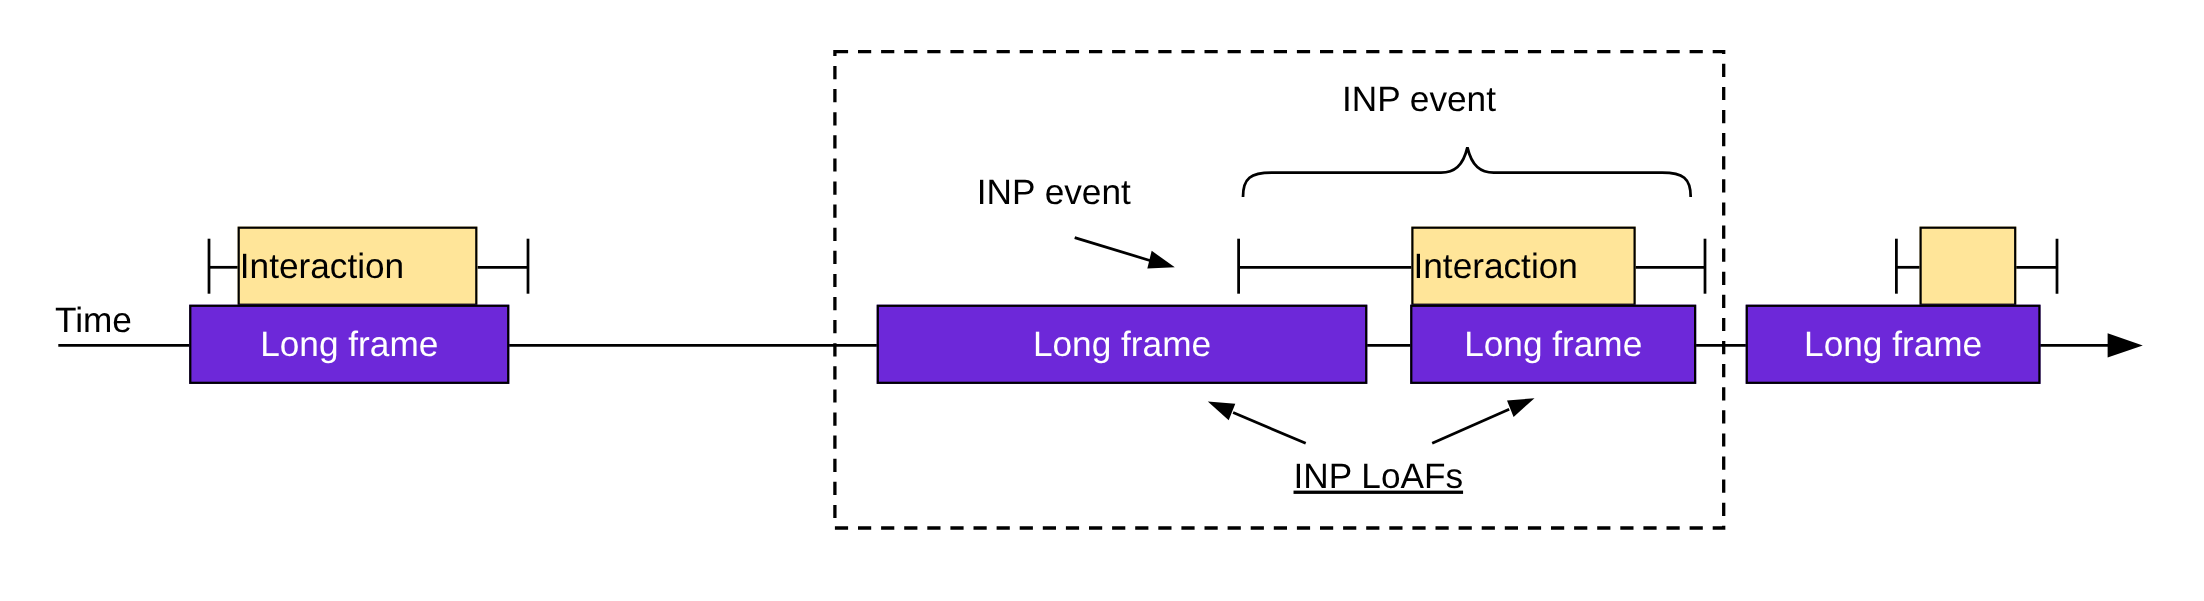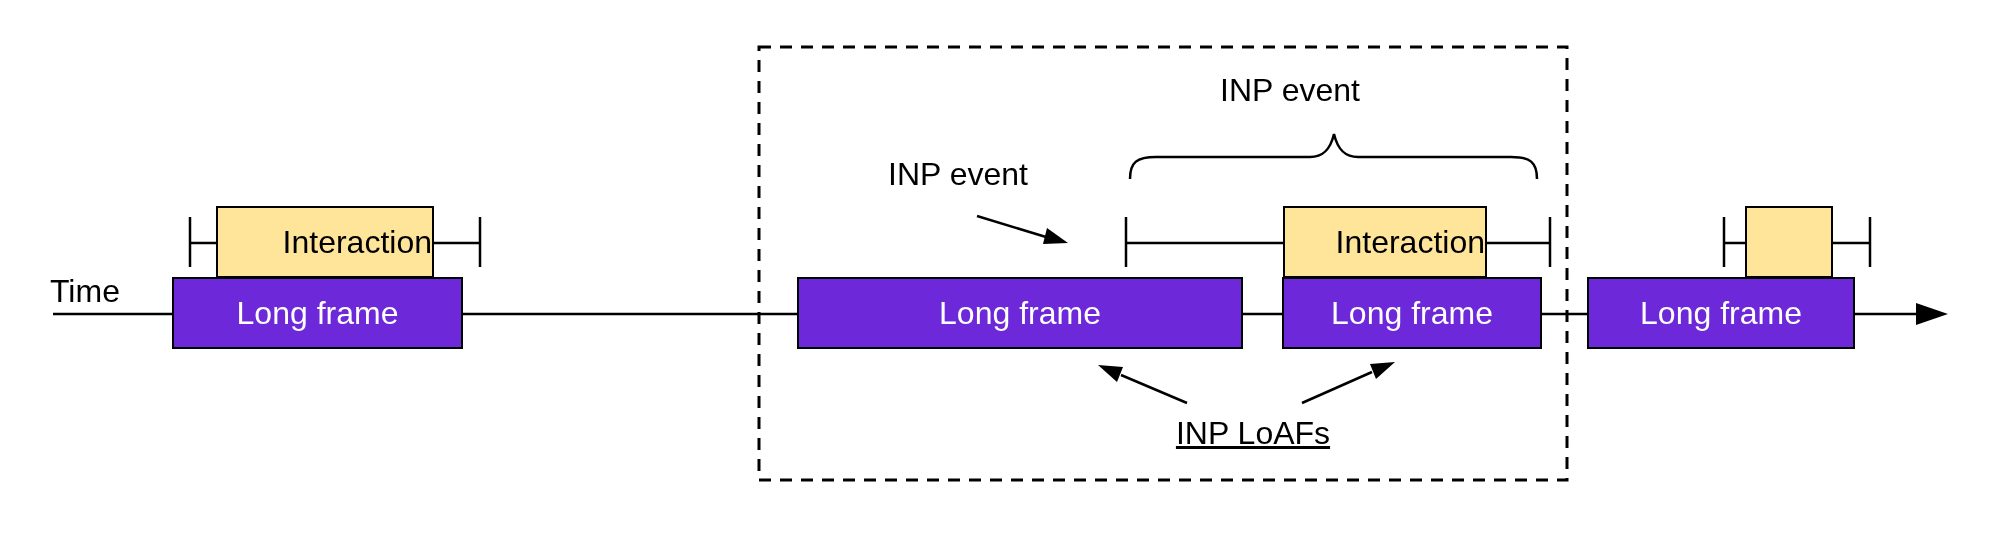--- a/index.html
+++ b/index.html
@@ -23,21 +23,21 @@
   }
   .interaction {
     position: absolute;
     box-sizing: border-box;
     background: #ffe599;
     border: 2.5px solid #000000;
     color: #000000;
     font-size: 32px;
     display: flex;
     align-items: center;
-    justify-content: flex-end;
+    justify-content: flex-start;
     z-index: 2;
     top: 206px;
     height: 72px;
     white-space: nowrap;
   }
   .frame {
     position: absolute;
     box-sizing: border-box;
     background: #6d28d9;
     border: 2.5px solid #000000;

